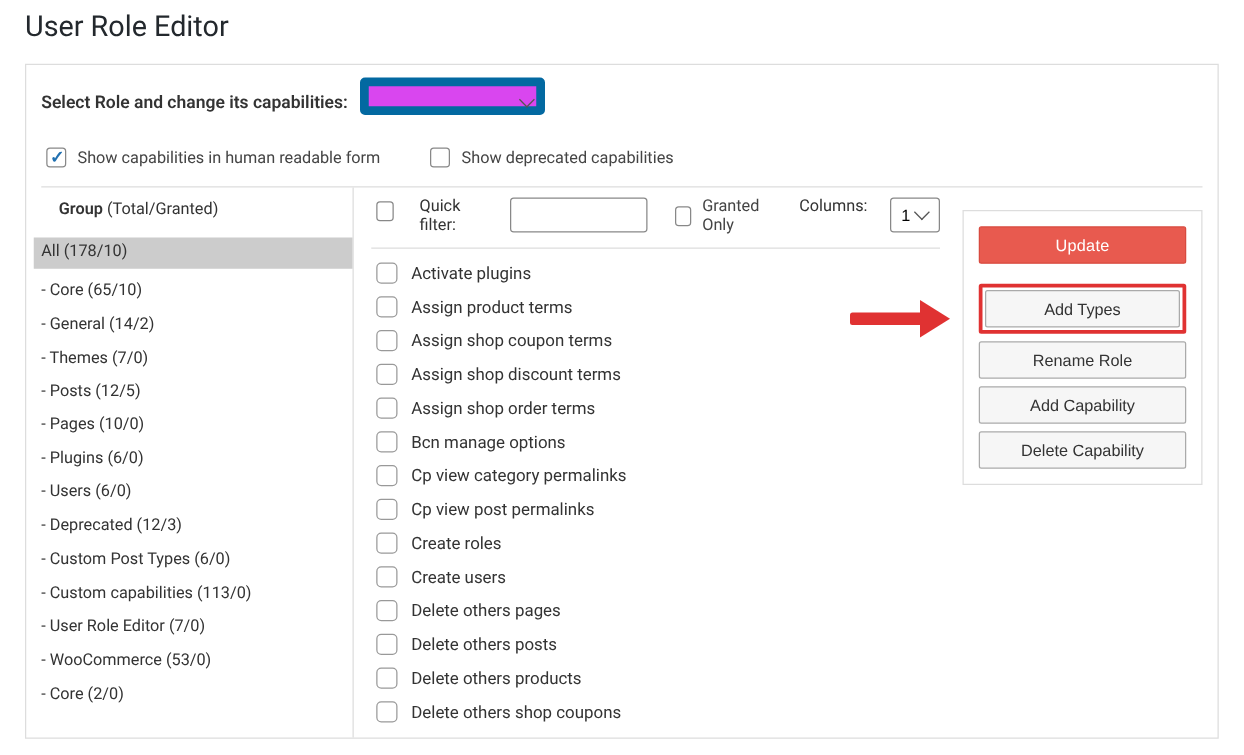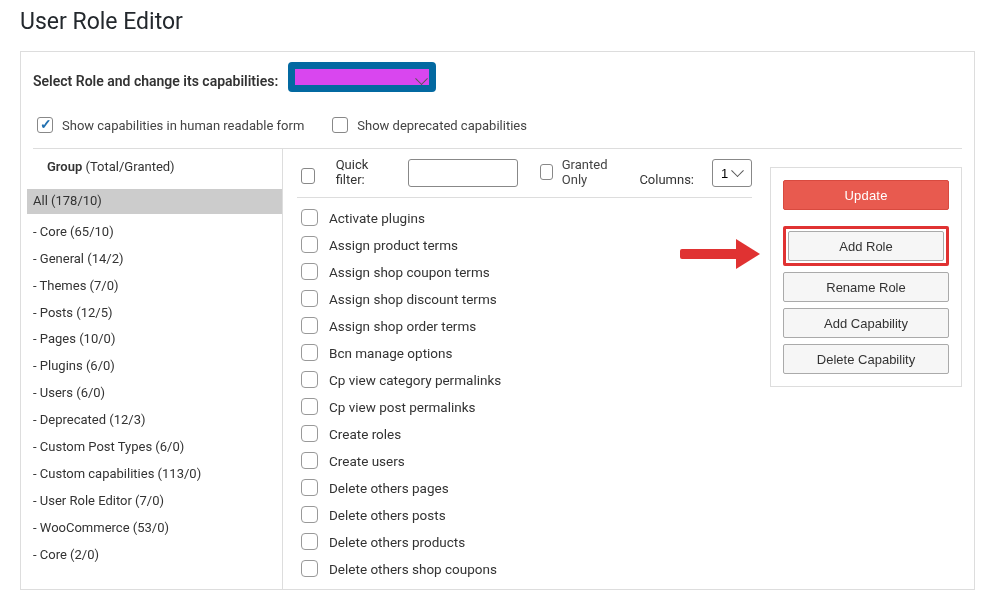--- a/index.html
+++ b/index.html
@@ -50,21 +50,21 @@
     right: 10px; top: 50%;
     width: 8px; height: 8px;
     border-right: 1.5px solid #555;
     border-bottom: 1.5px solid #555;
     transform: translateY(-75%) rotate(45deg);
     pointer-events: none;
   }
   .check-row {
     display: flex;
     align-items: center;
-    gap: 24px;
+    gap: 36px;
     padding: 4px 0 12px 0;
     border-bottom: 1px solid #ddd;
   }
   .check-inline {
     display: flex;
     align-items: center;
     gap: 6px;
     font-size: 13px;
     color: #444;
   }
@@ -122,21 +122,21 @@
   .ind-3 { padding-left: 54px; }
   .center-col {
     flex: 1;
     display: flex;
     flex-direction: column;
     padding: 8px 0 0 14px;
     position: relative;
   }
   .filter-row {
     display: flex;
-    align-items: flex-end;
+    align-items: flex-start;
     gap: 18px;
     padding-bottom: 10px;
     border-bottom: 1px solid #ddd;
     margin-bottom: 6px;
   }
   .filter-row input[type=text] {
     width: 110px;
     height: 28px;
     border: 1px solid #888;
     border-radius: 3px;
@@ -368,21 +368,21 @@
       <div class="arrow">
         <div class="arrow-body"></div>
         <div class="arrow-head"></div>
       </div>
     </div>
 
     <div class="right-col">
       <div class="btn-panel">
         <button class="btn btn-primary">Update</button>
         <div class="btn-highlight-wrap">
-          <button class="btn">Add Role</button>
+          <button class="btn">Add Types</button>
         </div>
         <button class="btn">Rename Role</button>
         <button class="btn">Add Capability</button>
         <button class="btn">Delete Capability</button>
       </div>
     </div>
 
   </div>
 </div>
 

